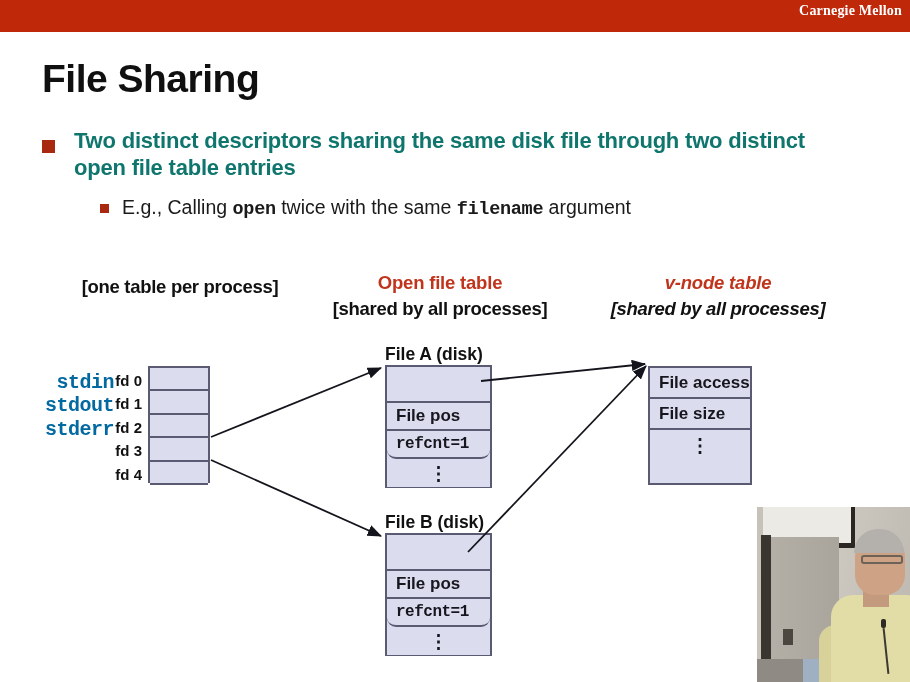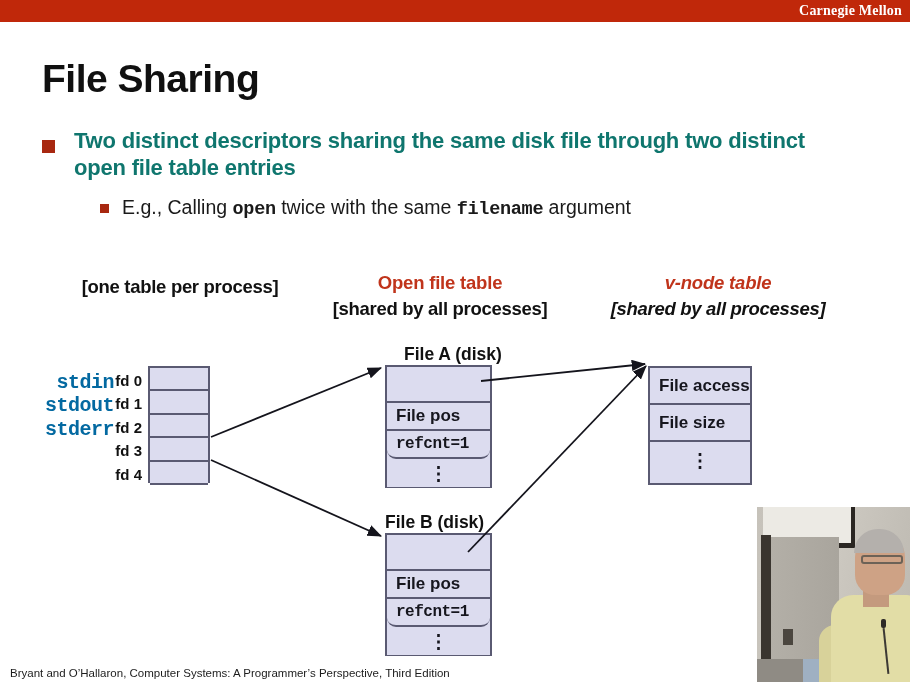--- a/index.html
+++ b/index.html
@@ -16,21 +16,21 @@
     width: 910px;
     height: 682px;
     background: #ffffff;
     overflow: hidden;
   }
 
   
   #brandbar {
     position: absolute;
     left: 0; top: 0;
-    width: 910px; height: 22px;
+    width: 910px; height: 32px;
     background: #c0280a;
   }
   #brandbar-label {
     position: absolute;
     right: 8px; top: 3px;
     color: #ffffff;
     font-family: "Liberation Serif", serif;
     font-weight: bold;
     font-size: 14px;
     letter-spacing: 0.2px;
@@ -179,31 +179,31 @@
   }
 
   
   #tbl-fileA { left: 385px; top: 365px; width: 107px; height: 123px; }
   #tbl-fileB { left: 385px; top: 533px; width: 107px; height: 123px; }
   .tbl-open .row.blank { height: 36px; }
   .tbl-open .row.r { height: 28px; }
 
   
   #tbl-vnode { left: 648px; top: 366px; width: 104px; height: 119px; }
-  #tbl-vnode .row { height: 37px; }
+  #tbl-vnode .row { height: 31px; }
 
   
   .tblcap {
     position: absolute;
     font-size: 17.5px;
     font-weight: bold;
     color: #111111;
     white-space: nowrap;
   }
-  #cap-fileA { left: 404px; top: 344px; }
+  #cap-fileA { left: 385px; top: 344px; }
   #cap-fileB { left: 385px; top: 512px; }
 
   
   #arrows {
     position: absolute;
     left: 0; top: 0;
     width: 910px; height: 682px;
     pointer-events: none;
   }
 
@@ -410,15 +410,14 @@
     <div class="arm"></div>
     <div class="torso"></div>
     <div class="neck"></div>
     <div class="head"></div>
     <div class="hair"></div>
     <div class="glasses"></div>
     <div class="mic"></div>
     <div class="cord"></div>
   </div>
 
-  <div id="footer">Bryant and O’Hallaron, Computer Systems: A Programmer’s Perspective, Third Edition</div>
 
 </div>
 
 </body></html>

